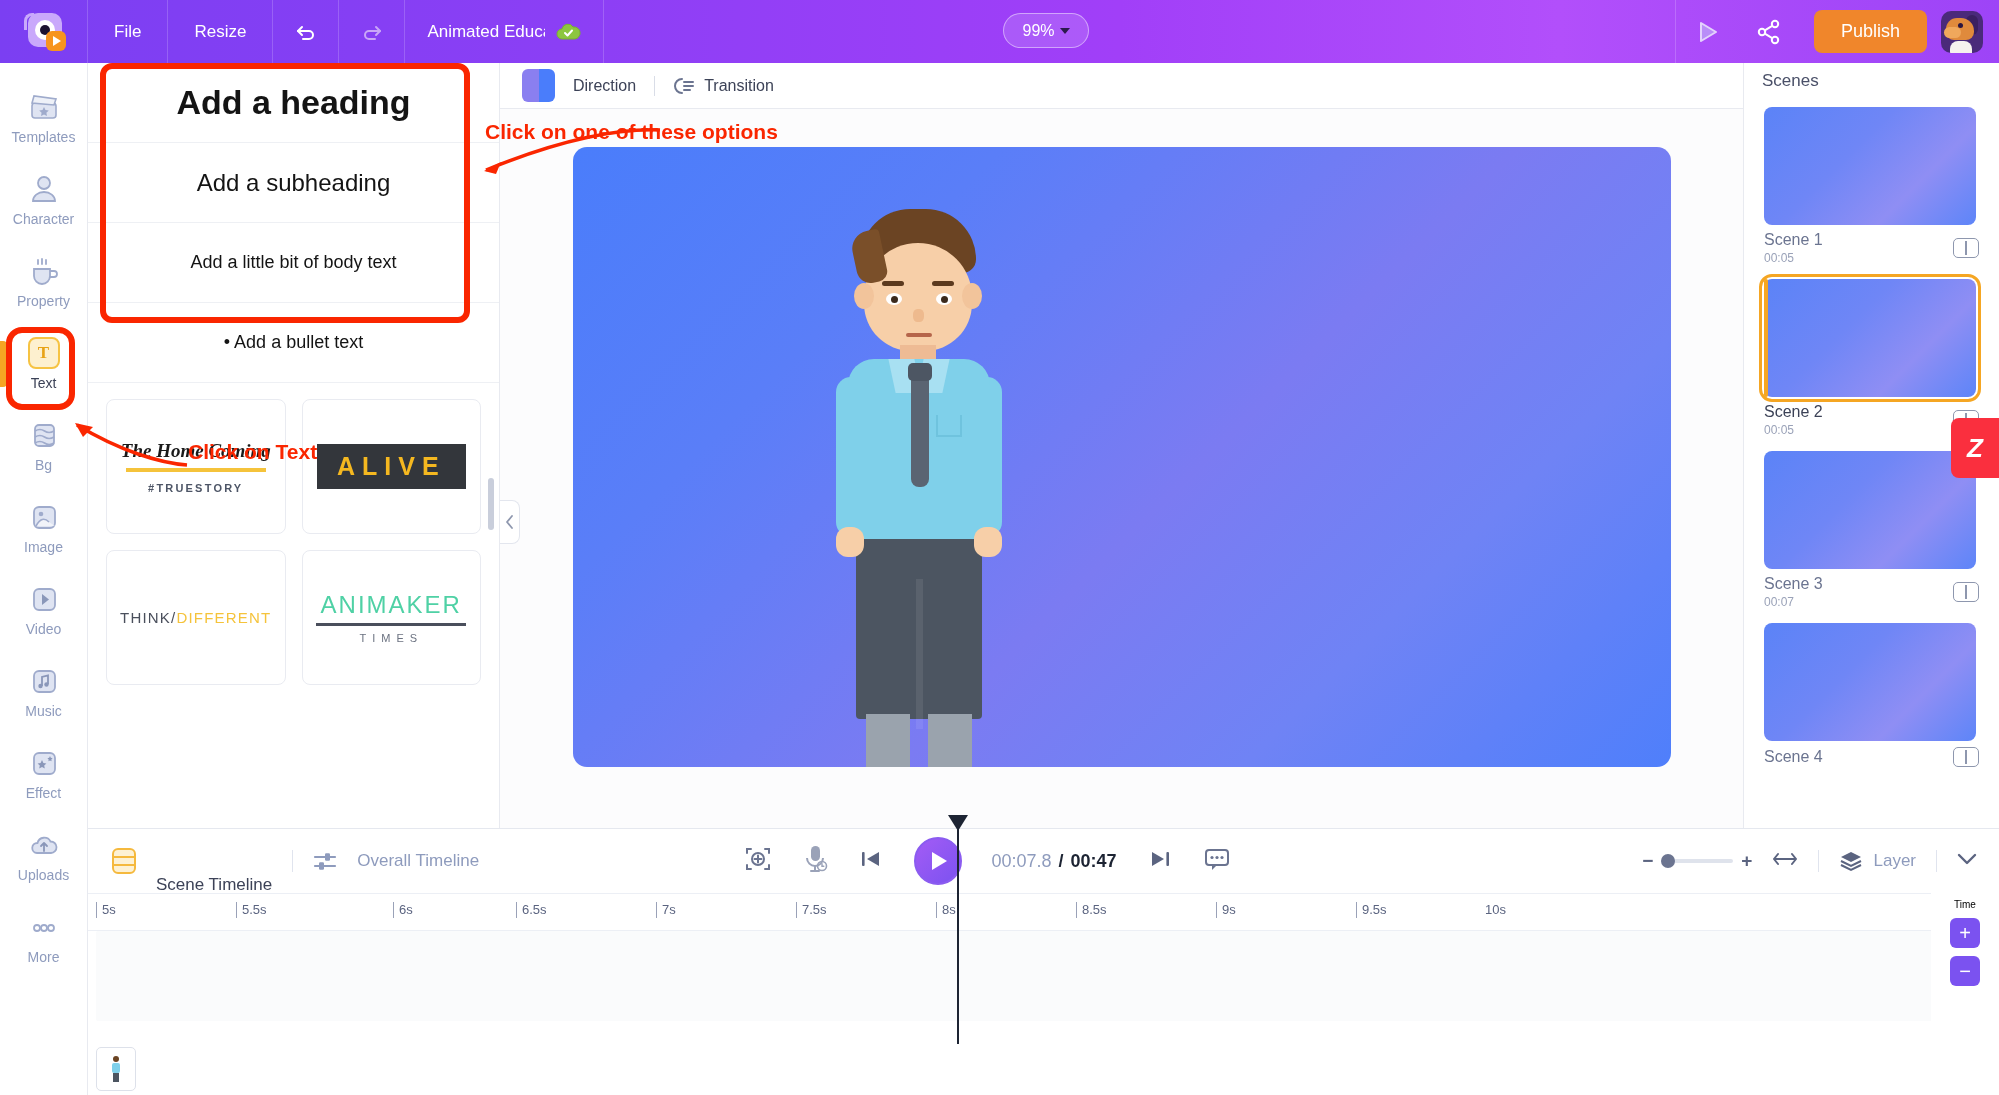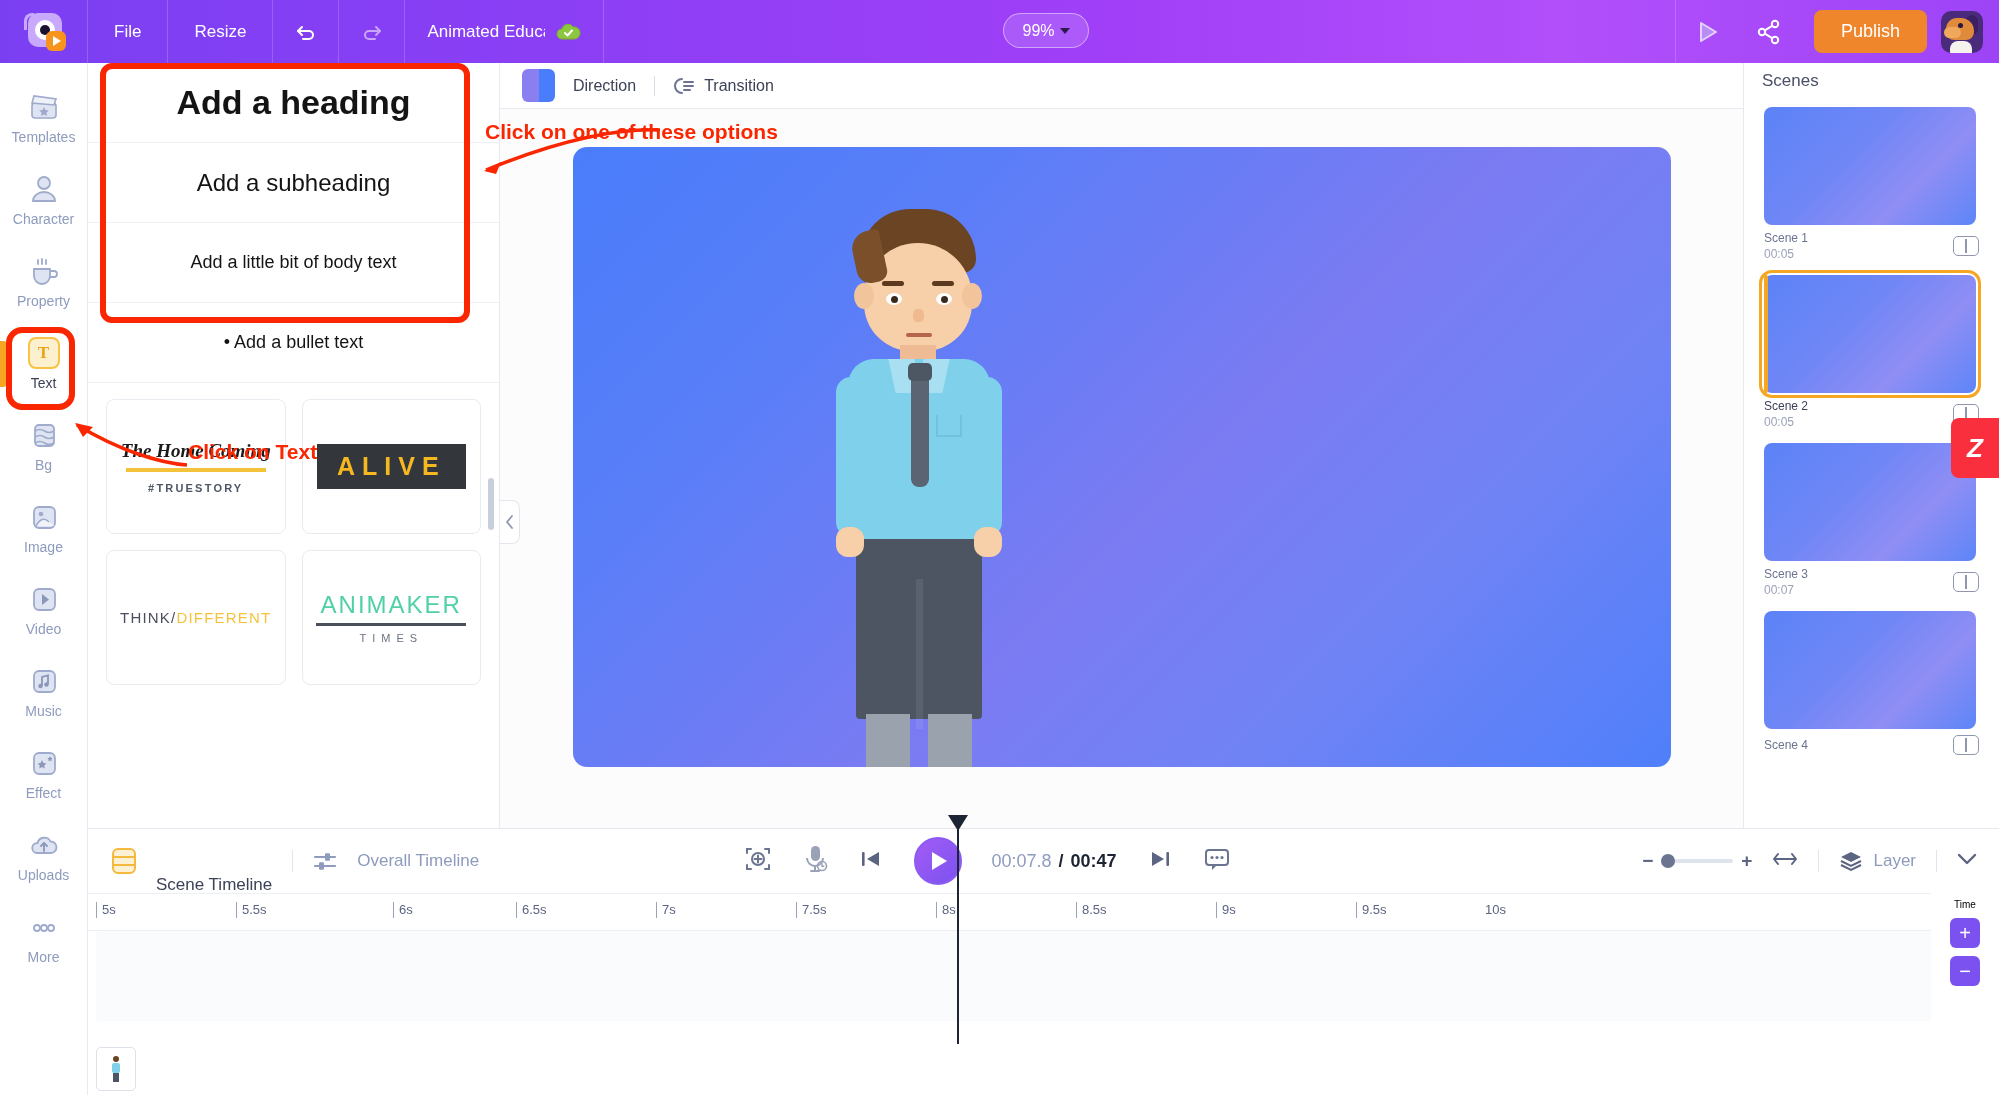--- a/index.html
+++ b/index.html
@@ -242,21 +242,21 @@
   }
   .scenes-title { padding: 8px 0 10px 18px; font-size: 17px; color: #4a5068; }
   .scene-row { position: relative; padding: 6px 20px 0 20px; }
   .scene-thumb {
     width: 212px; height: 118px; border-radius: 8px;
     background: linear-gradient(135deg,#5b83f7 0%, #6f86f6 40%, #8f8ef4 70%, #5d85f8 100%);
     cursor: pointer;
   }
   .scene-thumb.sel { outline: 3px solid #f5a623; outline-offset: 2px; }
   .scene-meta { display: flex; align-items: center; justify-content: space-between; padding: 6px 20px 8px 20px; }
-  .scene-name { font-size: 12px; color: #6b7490; }
+  .scene-name { font-size: 16px; color: #6b7490; }
   .scene-time { font-size: 12px; color: #9aa2b8; margin-top: 2px; }
   .link-ico {
     width: 26px; height: 20px; border: 1.6px solid #8e97ae; border-radius: 5px;
     position: relative; cursor: pointer;
   }
   .link-ico:after { content:''; position:absolute; left:11px; top:2px; width:1.6px; height:14px; background:#8e97ae; }
   .sel-marker { position: absolute; left: 20px; top: 6px; width: 4px; height: 118px; background: #f5a623; border-radius: 2px; }
   .side-tab {
     position: absolute; right: 0; top: 355px; width: 48px; height: 60px;
     background: #fa2f3e; border-radius: 8px 0 0 8px;

